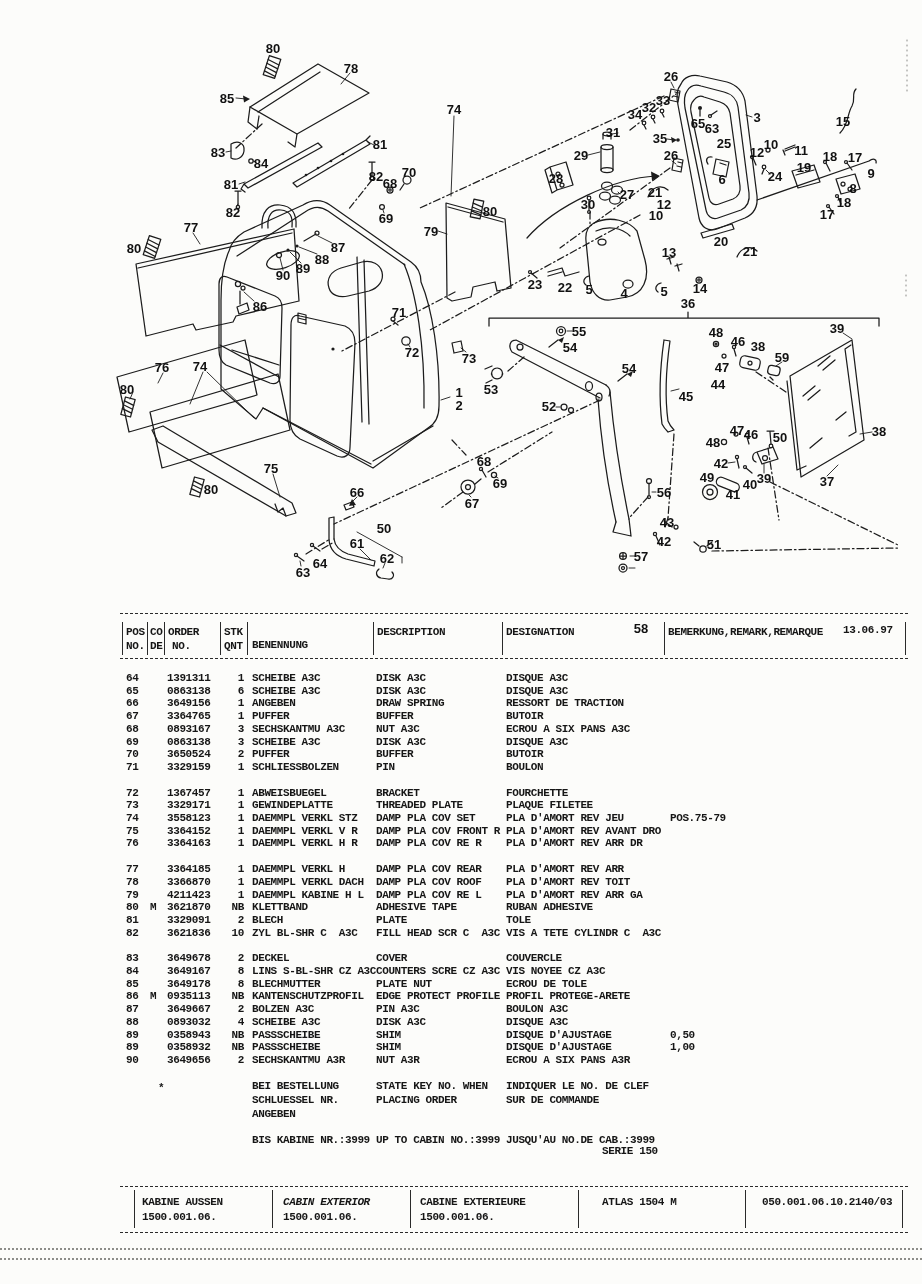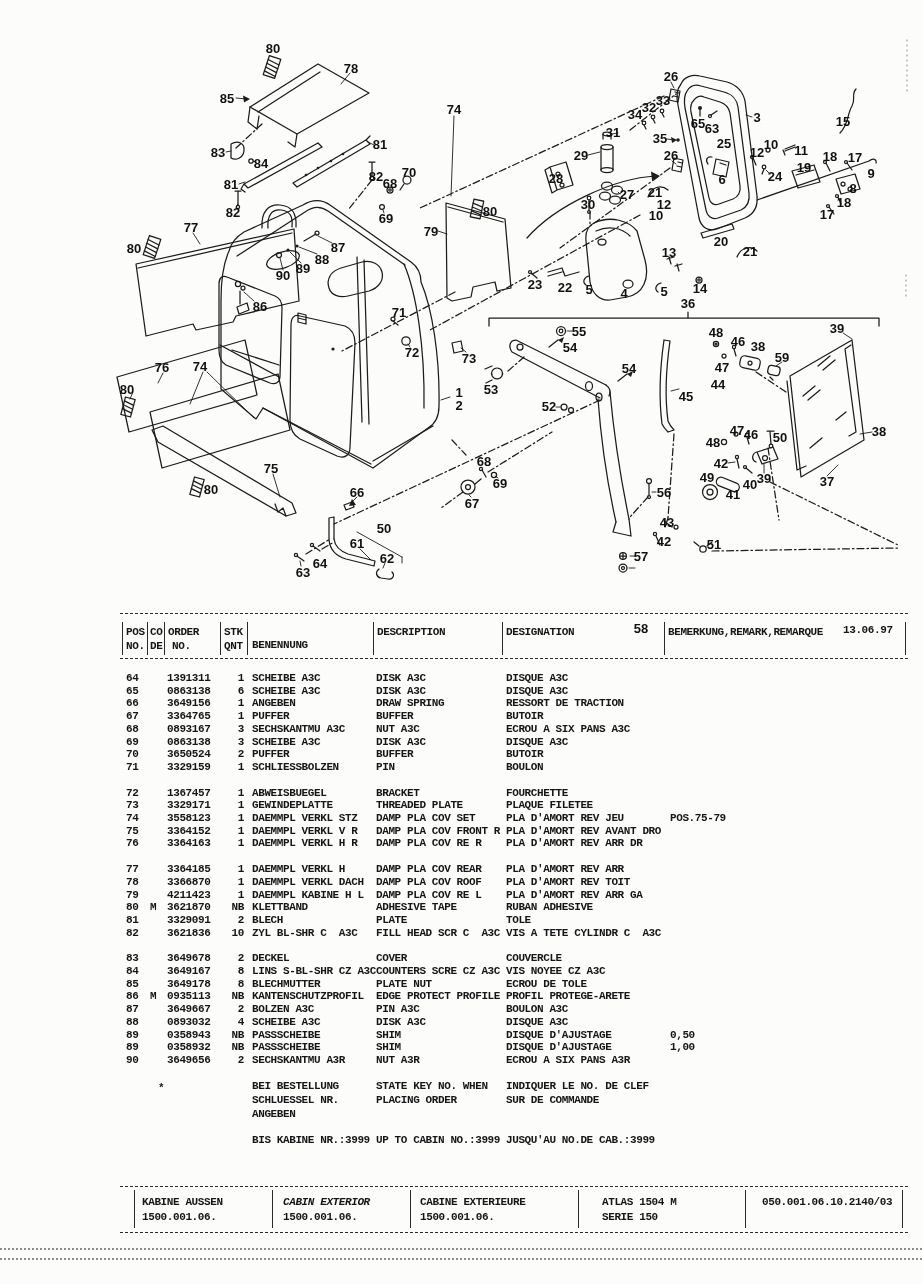--- a/index.html
+++ b/index.html
@@ -754,20 +754,20 @@
     <div class="vb" style="left:745px;top:1190px;height:38px;"></div>
     <div class="vb" style="left:902px;top:1190px;height:38px;"></div>
 
     <div class="t" style="left:142px;top:1196px;">KABINE AUSSEN</div>
     <div class="t" style="left:142px;top:1211px;">1500.001.06.</div>
     <div class="t" style="left:283px;top:1196px;font-style:italic;">CABIN EXTERIOR</div>
     <div class="t" style="left:283px;top:1211px;">1500.001.06.</div>
     <div class="t" style="left:420px;top:1196px;">CABINE EXTERIEURE</div>
     <div class="t" style="left:420px;top:1211px;">1500.001.06.</div>
     <div class="t" style="left:602px;top:1196px;">ATLAS 1504 M</div>
-    <div class="t" style="left:602px;top:1211px;">SERIE 150</div>
+    <div class="t" style="left:602px;top:1145px;">SERIE 150</div>
     <div class="t" style="left:762px;top:1196px;">050.001.06.10.2140/03</div>
   </div>
 
   <div class="dot" style="left:0;top:1248px;width:922px;"></div>
   <div class="dot" style="left:0;top:1258px;width:922px;"></div>
 
 </div>
 
 </body></html>

